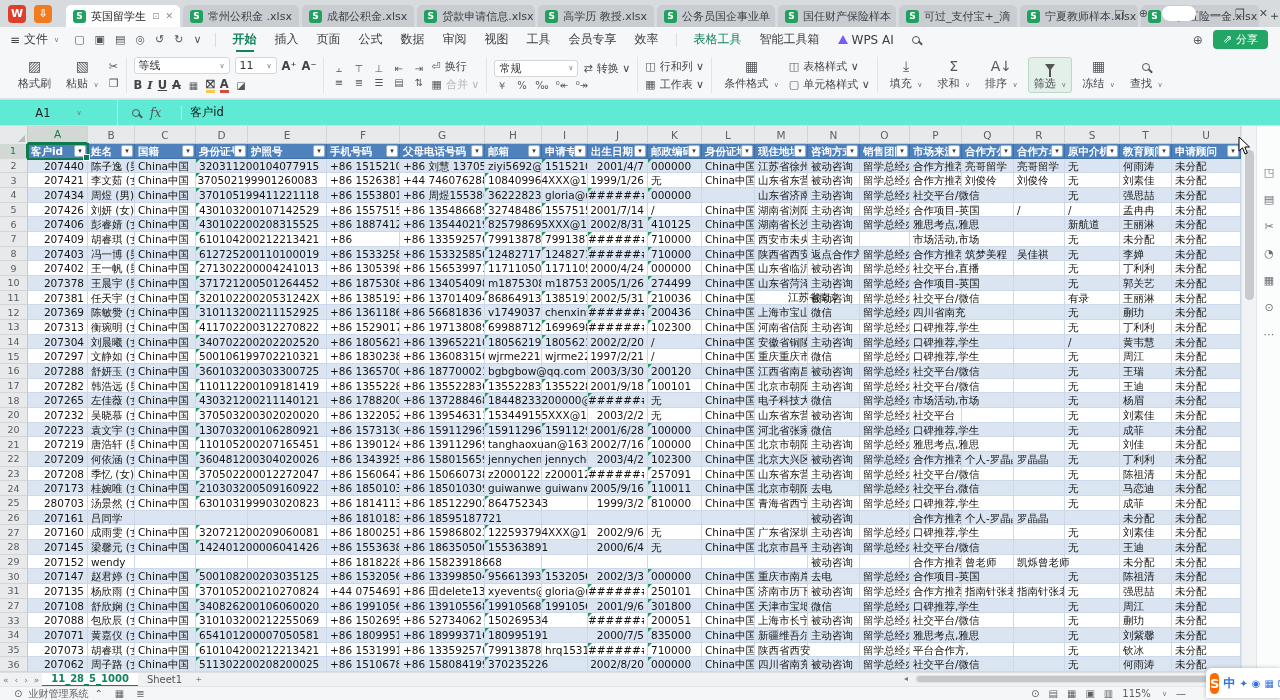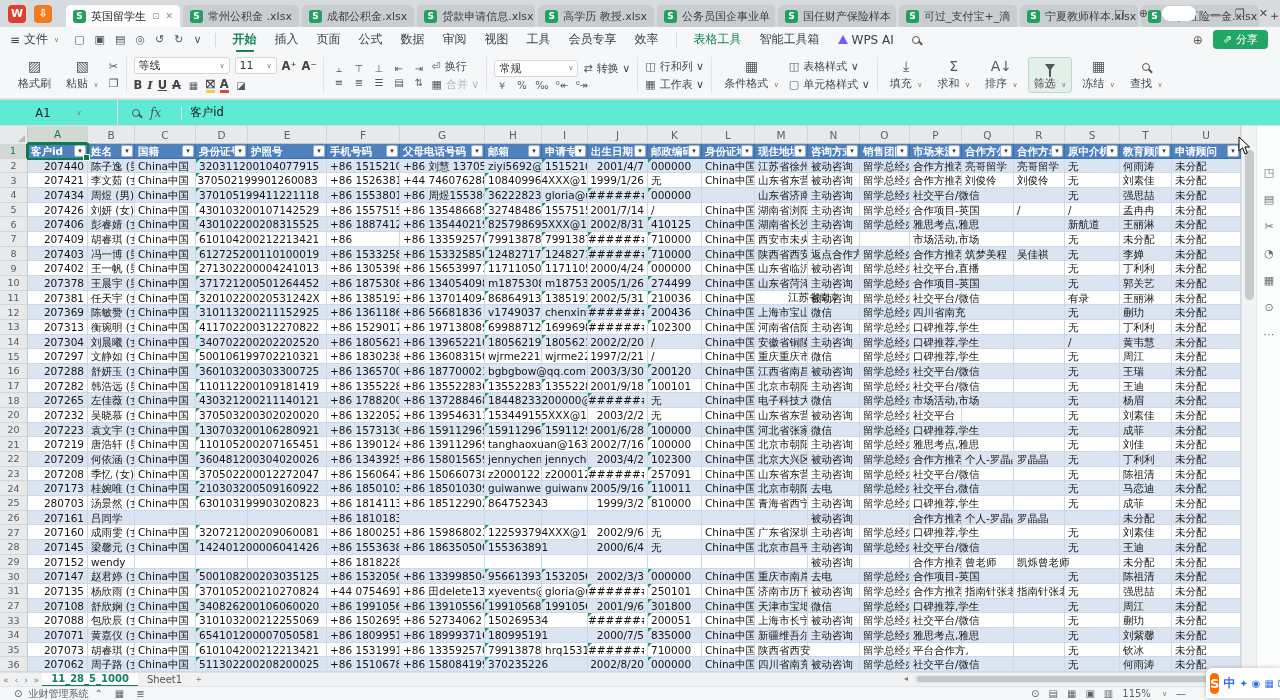--- a/index.html
+++ b/index.html
@@ -1597,20 +1597,21 @@
         <div class="cell" style="left: 832px; width: 50px;"></div>
         <div class="cell" style="left: 882px; width: 52px;"></div>
         <div class="cell" style="left: 934px; width: 52px;"></div>
         <div class="cell" style="left: 986px; width: 51px;"></div>
         <div class="cell" style="left: 1037px; width: 55px;"></div>
         <div class="cell" style="left: 1092px; width: 52px;"></div>
         <div class="cell" style="left: 1144px; width: 69px;"></div>
         <span class="ctext" style="height: 14.6667px; left: 0px; width: 56px; text-align: right;">207161</span>
         <span class="ctext" style="height: 14.6667px; left: 63px; width: 235px;">吕同学</span>
         <span class="ctext" style="height: 14.6667px; left: 302px; width: 69px;">+86 181018327</span>
+        <span class="ctext" style="height: 14.6667px; left: 375px; width: 404px;">+86 18595187721</span>
         <span class="ctext" style="height: 14.6667px; left: 783px; width: 98px;">被动咨询</span>
         <span class="ctext" style="height: 14.6667px; left: 885px; width: 48px;">合作方推荐</span>
         <span class="ctext" style="height: 14.6667px; left: 937px; width: 48px;">个人-罗晶晶</span>
         <span class="ctext" style="height: 14.6667px; left: 989px; width: 102px;">罗晶晶</span>
         <span class="ctext" style="height: 14.6667px; left: 1095px; width: 48px;">未分配</span>
         <span class="ctext" style="height: 14.6667px; left: 1147px; width: 65px;">未分配</span>
       </div>
       <div class="gut" style="top: 384.667px; height: 14.6667px;">26</div>
       <div class="rowstrip" style="top: 399.333px; height: 14.6667px; line-height: 14.1667px;">
         <div class="cell" style="left: 0px; width: 60px;"></div>
@@ -1716,20 +1717,21 @@
         <div class="cell" style="left: 832px; width: 50px;"></div>
         <div class="cell" style="left: 882px; width: 52px;"></div>
         <div class="cell" style="left: 934px; width: 52px;"></div>
         <div class="cell" style="left: 986px; width: 51px;"></div>
         <div class="cell" style="left: 1037px; width: 55px;"></div>
         <div class="cell" style="left: 1092px; width: 52px;"></div>
         <div class="cell" style="left: 1144px; width: 69px;"></div>
         <span class="ctext" style="height: 14.6667px; left: 0px; width: 56px; text-align: right;">207152</span>
         <span class="ctext" style="height: 14.6667px; left: 63px; width: 235px;">wendy</span>
         <span class="ctext" style="height: 14.6667px; left: 302px; width: 69px;">+86 181822812</span>
+        <span class="ctext" style="height: 14.6667px; left: 375px; width: 404px;">+86 15823918668</span>
         <span class="ctext" style="height: 14.6667px; left: 783px; width: 98px;">被动咨询</span>
         <span class="ctext" style="height: 14.6667px; left: 885px; width: 48px;">合作方推荐</span>
         <span class="ctext" style="height: 14.6667px; left: 937px; width: 48px;">曾老师</span>
         <span class="ctext" style="height: 14.6667px; left: 989px; width: 102px;">凯烁曾老师</span>
         <span class="ctext" style="height: 14.6667px; left: 1095px; width: 48px;">未分配</span>
         <span class="ctext" style="height: 14.6667px; left: 1147px; width: 65px;">未分配</span>
       </div>
       <div class="gut" style="top: 428.667px; height: 14.6667px;">29</div>
       <div class="rowstrip band" style="top: 443.333px; height: 14.6667px; line-height: 14.1667px;">
         <div class="cell" style="left: 0px; width: 60px;"></div>

